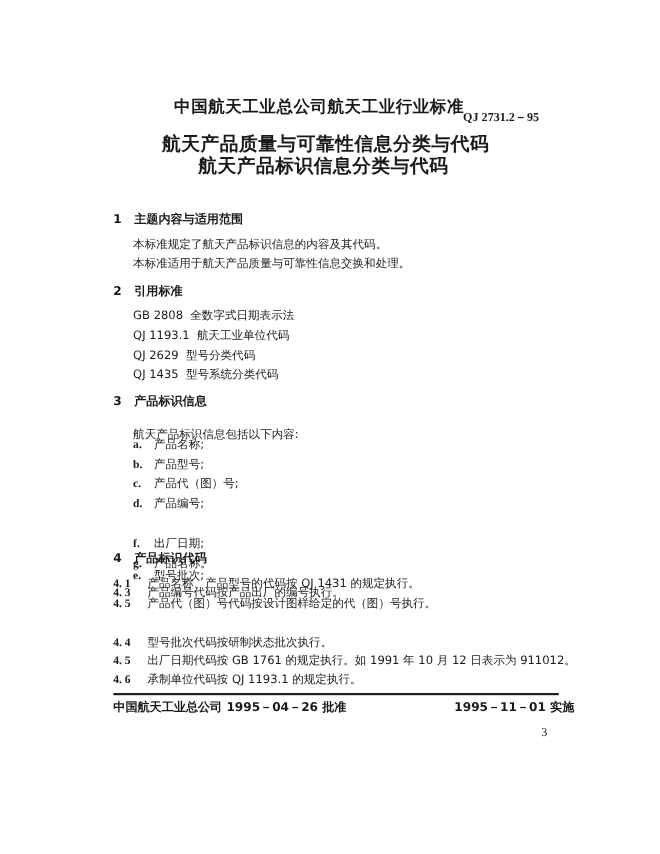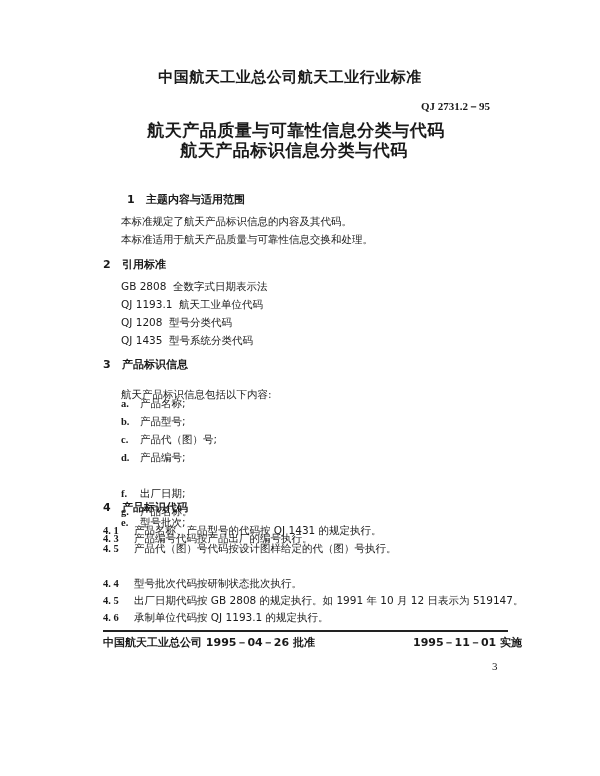--- a/index.html
+++ b/index.html
@@ -2,21 +2,21 @@
 <html><head>
 <meta charset="utf-8">
 <style>
   html, body { margin: 0; padding: 0; }
   body {
     width: 600px; height: 776px; background: #ffffff; position: relative;
     font-family: "DejaVu Serif", "Liberation Serif", serif; color: #1a1a1a;
     overflow: hidden;
   }
   .abs { position: absolute; white-space: nowrap; }
-  .org { left: 0; width: 580px; text-align: center; top: 68px; font-size: 15px; font-weight: bold;
+  .org { left: 0; width: 580px; text-align: center; top: 88px; font-size: 15px; font-weight: bold;
          font-family: "DejaVu Sans", sans-serif; letter-spacing: 0.5px; }
   .code { left: 421px; top: 99px; font-size: 11px; font-weight: bold; font-family: "Liberation Serif", serif; }
   .title { left: 0; width: 600px; text-align: center; font-size: 17px; font-weight: bold;
            font-family: "DejaVu Sans", sans-serif; letter-spacing: 0.5px; }
   .t1 { top: 119px; left: -4px; }
   .t2 { top: 139px; left: -6px; }
   .h { left: 103px; font-size: 11px; font-weight: bold; font-family: "DejaVu Sans", sans-serif; }
   .h .num { display: inline-block; width: 19px; }
   .p { left: 121px; font-size: 10.5px; font-family: "DejaVu Sans", sans-serif; }
   .ref .c1 { display: inline-block; }
@@ -31,37 +31,37 @@
   .pg { left: 492px; top: 660px; font-size: 11px; font-family: "Liberation Serif", serif; }
 </style>
 </head>
 <body>
 
 <div class="abs org">中国航天工业总公司航天工业行业标准</div>
 <div class="abs code">QJ 2731.2－95</div>
 <div class="abs title t1">航天产品质量与可靠性信息分类与代码</div>
 <div class="abs title t2">航天产品标识信息分类与代码</div>
 
-<div class="abs h" style="top:192px;margin-left:24px;">
+<div class="abs h" style="top:192px;">
   <span class="num">1</span><span>主题内容与适用范围</span>
 </div>
 <div class="abs p" style="top:215px;">本标准规定了航天产品标识信息的内容及其代码。</div>
 <div class="abs p" style="top:233px;">本标准适用于航天产品质量与可靠性信息交换和处理。</div>
 
 <div class="abs h" style="top:257px;">
   <span class="num">2</span><span>引用标准</span>
 </div>
 <div class="abs p ref" style="top:280px;">
   <span class="c1" style="width:52px;">GB 2808</span><span>全数字式日期表示法</span>
 </div>
 <div class="abs p ref" style="top:298px;">
   <span class="c1" style="width:58px;">QJ 1193.1</span><span>航天工业单位代码</span>
 </div>
 <div class="abs p ref" style="top:316px;">
-  <span class="c1" style="width:48px;">QJ 1208</span><span>型号分类代码</span>
+  <span class="c1" style="width:48px;">QJ 2629</span><span>型号分类代码</span>
 </div>
 <div class="abs p ref" style="top:334px;">
   <span class="c1" style="width:48px;">QJ 1435</span><span>型号系统分类代码</span>
 </div>
 
 <div class="abs h" style="top:357px;">
   <span class="num">3</span><span>产品标识信息</span>
 </div>
 <div class="abs p" style="top:388px;">航天产品标识信息包括以下内容:</div>
 <div class="abs li" style="top:397px;"><span class="m">a.</span><span>产品名称;</span></div>
@@ -72,21 +72,21 @@
 <div class="abs li" style="top:487px;"><span class="m">f.</span><span>出厂日期;</span></div>
 <div class="abs li" style="top:505px;"><span class="m">g.</span><span>产品名称。</span></div>
 
 <div class="abs h" style="top:500px;">
   <span class="num">4</span><span>产品标识代码</span>
 </div>
 <div class="abs cl" style="top:524px;"><span class="n">4. 1</span><span>产品名称、产品型号的代码按 QJ 1431 的规定执行。</span></div>
 <div class="abs cl" style="top:542px;"><span class="n">4. 5</span><span>产品代（图）号代码按设计图样给定的代（图）号执行。</span></div>
 <div class="abs cl" style="top:532px;"><span class="n">4. 3</span><span>产品编号代码按产品出厂的编号执行。</span></div>
 <div class="abs cl" style="top:577px;"><span class="n">4. 4</span><span>型号批次代码按研制状态批次执行。</span></div>
-<div class="abs cl" style="top:594px;"><span class="n">4. 5</span><span>出厂日期代码按 GB 2808 的规定执行。如 1991 年 10 月 12 日表示为 519147。</span></div>
+<div class="abs cl" style="top:594px;"><span class="n">4. 5</span><span>出厂日期代码按 GB 1761 的规定执行。如 1991 年 10 月 12 日表示为 911012。</span></div>
 <div class="abs cl" style="top:611px;"><span class="n">4. 6</span><span>承制单位代码按 QJ 1193.1 的规定执行。</span></div>
 
 <div class="abs cl" style="top:616px;"></div>
 
 <div class="rule"></div>
 <div class="abs foot fl">中国航天工业总公司 1995－04－26 批准</div>
 <div class="abs foot fr">1995－11－01 实施</div>
 <div class="abs pg">3</div>
 
 </body></html>

